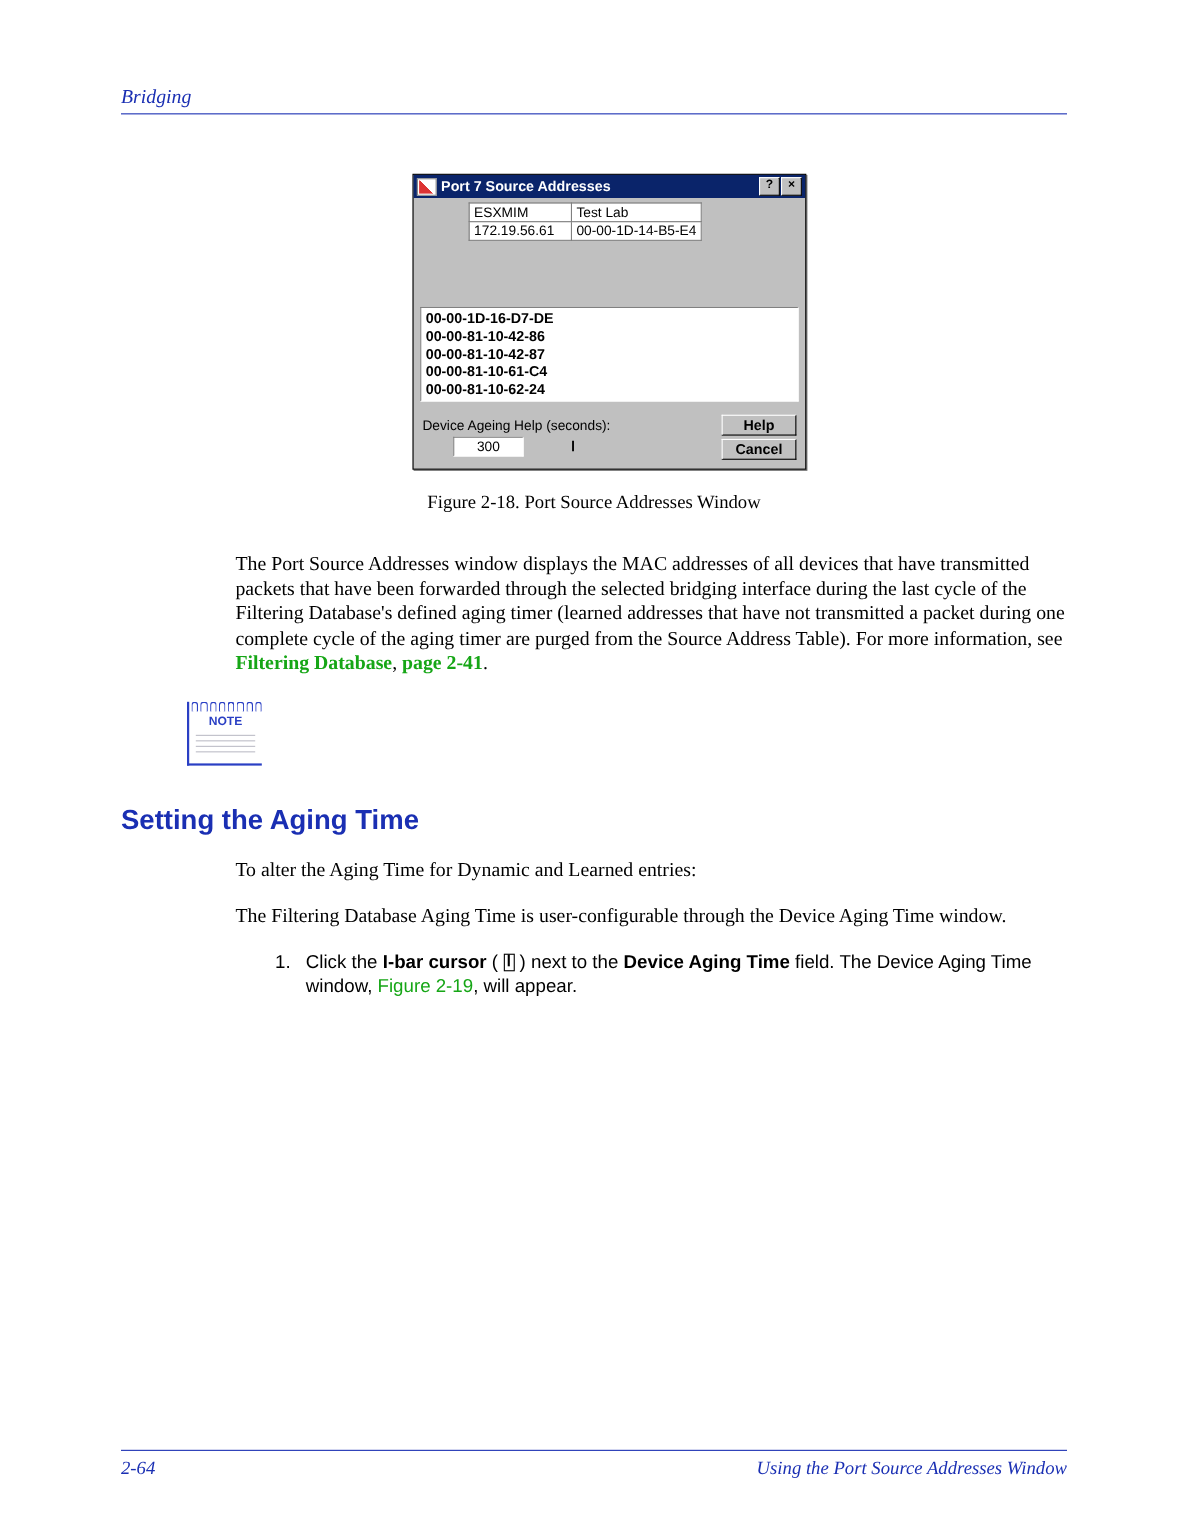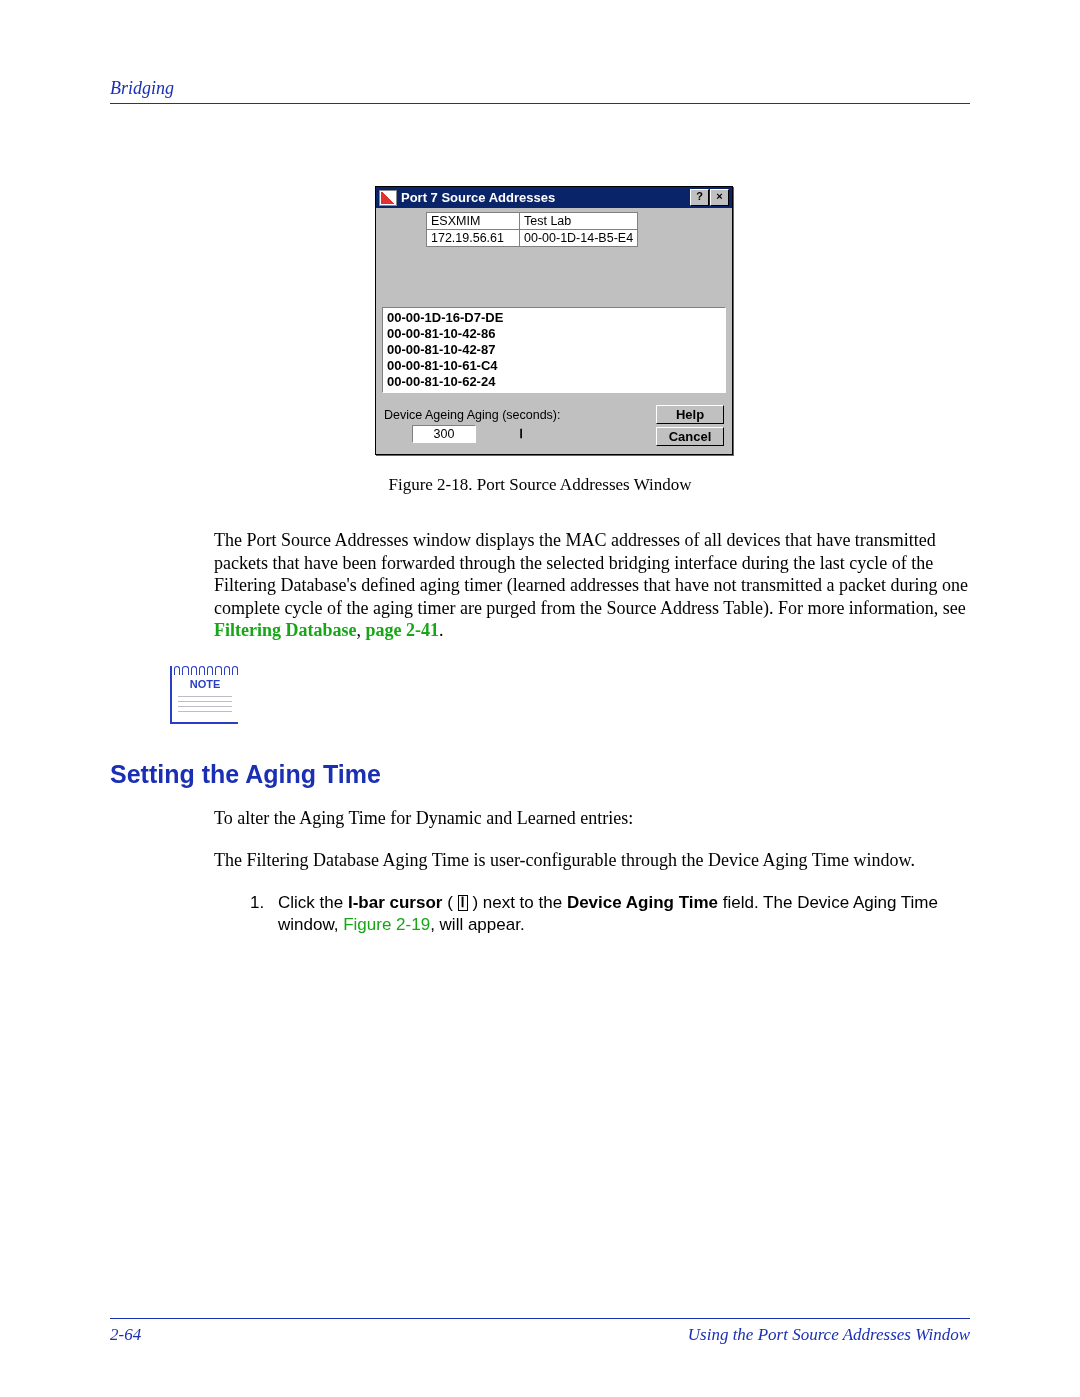--- a/index.html
+++ b/index.html
@@ -18,21 +18,21 @@
     height: 100%;
     position: relative;
   }
   .header-section {
     color: #1a2fb3;
     font-style: italic;
     font-family: Georgia, serif;
     font-size: 18px;
     border-bottom: 1px solid #1a2fb3;
     padding-bottom: 4px;
-    margin-bottom: 82px;
+    margin-bottom: 54px;
   }
   .figure-area {
     width: 330px;
     margin: 0 auto 20px auto;
   }
   .dialog {
     width: 358px;
     background: #c0c0c0;
     border: 1px solid #000;
     box-shadow: 1px 1px 0 #666;
@@ -283,21 +283,21 @@
       </div>
       <div class="mac-list">
         <div>00-00-1D-16-D7-DE</div>
         <div>00-00-81-10-42-86</div>
         <div>00-00-81-10-42-87</div>
         <div>00-00-81-10-61-C4</div>
         <div>00-00-81-10-62-24</div>
       </div>
       <div class="footer-row">
         <div class="footer-left">
-          <div>Device Ageing Aging (seconds):</div>
+          <div>Device Ageing Help (seconds):</div>
           <div class="age-row">
             <div class="age-field">300</div>
             <div class="ibar">Ⅰ</div>
           </div>
         </div>
         <div class="btn-stack">
           <div class="win-btn">Help</div>
           <div class="win-btn">Cancel</div>
         </div>
       </div>

